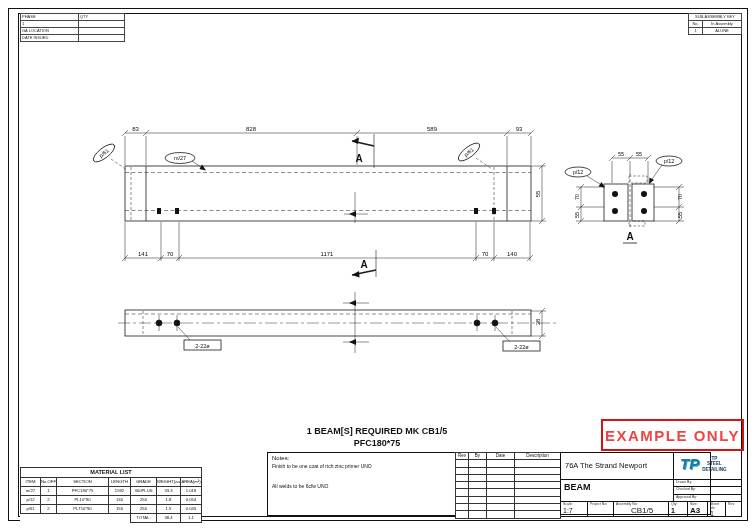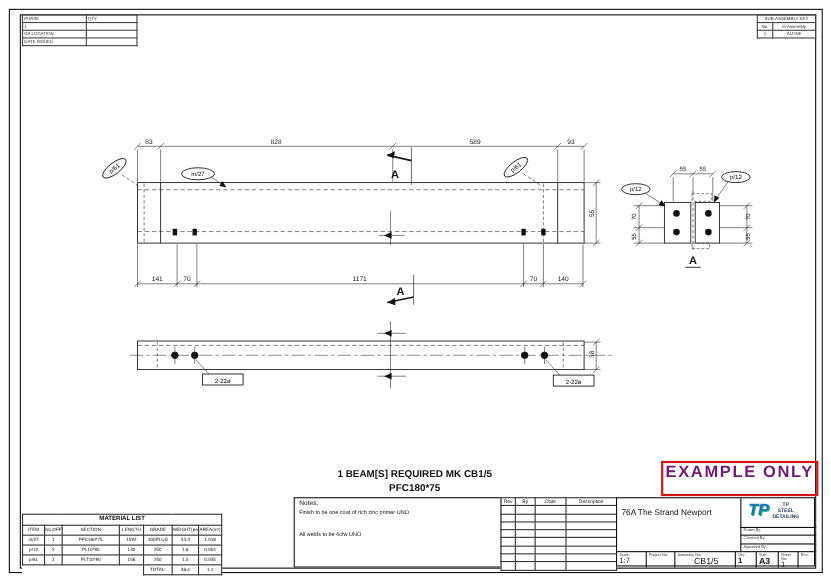--- a/index.html
+++ b/index.html
@@ -29,22 +29,22 @@
     box-sizing:border-box;overflow:hidden;}
   .tb .lab{font-size:3.5px;color:#333;margin:1px 0 0 2px;line-height:1;}
   .tb .val{font-size:7px;line-height:1;margin-left:2px;}
   .proj{font-size:7.5px;margin:8px 0 0 4px;}
   .beamT{font-size:9px;font-weight:bold;margin:2px 0 0 3px;}
   .logo{display:flex;align-items:center;gap:3px;padding:3px 0 0 6px;}
   .logoGlyph{font-size:15px;font-weight:900;font-style:italic;color:#1b75bb;
     text-shadow:1px 1px 0 #37b38c;line-height:1;}
   .logoTxt{font-size:4.6px;font-weight:bold;color:#16355e;line-height:1.15;}
   
-  .stamp{position:absolute;border:2.5px solid #d31414;color:#701a75;
-    display:flex;align-items:flex-start;justify-content:center;
+  .stamp{position:absolute;border:2.5px solid #d31414;color:#ef4444;
+    display:flex;align-items:center;justify-content:center;
     font-size:15px;font-weight:bold;letter-spacing:1.5px;background:rgba(255,255,255,0);}
   svg{position:absolute;left:0;top:0;}
   svg text{font-family:"Liberation Sans", sans-serif;fill:#111;stroke:none;}
   .dim{font-size:6px;}
   .lbl{font-size:5.5px;}
   .big{font-size:10px;font-weight:bold;}
   .req{font-size:9px;font-weight:bold;}
 </style>
 </head>
 <body>
@@ -440,36 +440,39 @@
         </tr>
     <tr>
           <td></td>
           <td></td>
           <td></td>
           <td></td>
         </tr>
   </tbody>
     </table>
 
-  <div class="tb" style="left:560px;top:452px;width:181px;height:63px;">
+  <div class="tb" style="left:560px;top:452px;width:151px;height:63px;">
 
     <div class="cell" style="left:0;top:0;width:112px;height:26px;border-left:none;border-top:none;">
       <div class="proj">76A The Strand Newport</div>
     </div>
     <div class="cell" style="left:112px;top:0;width:69px;height:26px;border-top:none;text-align:center;">
       <div class="logo">
         <span class="logoGlyph">TP</span>
         <span class="logoTxt">
           <span>TP</span><br>
           <span>STEEL</span><br>
           <span>DETAILING</span>
         </span>
       </div>
     </div>
 
+    <div class="cell" style="left:0;top:26px;width:112px;height:22px;border-left:none;">
+      <div class="beamT">BEAM</div>
+    </div>
     <div class="cell" style="left:112px;top:26px;width:69px;height:7.3px;">
       <span class="lab" style="float:left;">Drawn By:</span>
 
     </div>
     <div class="cell" style="left:112px;top:33.3px;width:69px;height:7.3px;">
       <span class="lab" style="float:left;">Checked By:</span>
       <span style="font-size:4px;"></span>
     </div>
     <div class="cell" style="left:112px;top:40.6px;width:69px;height:7.4px;">
       <span class="lab" style="float:left;">Approved By:</span>

